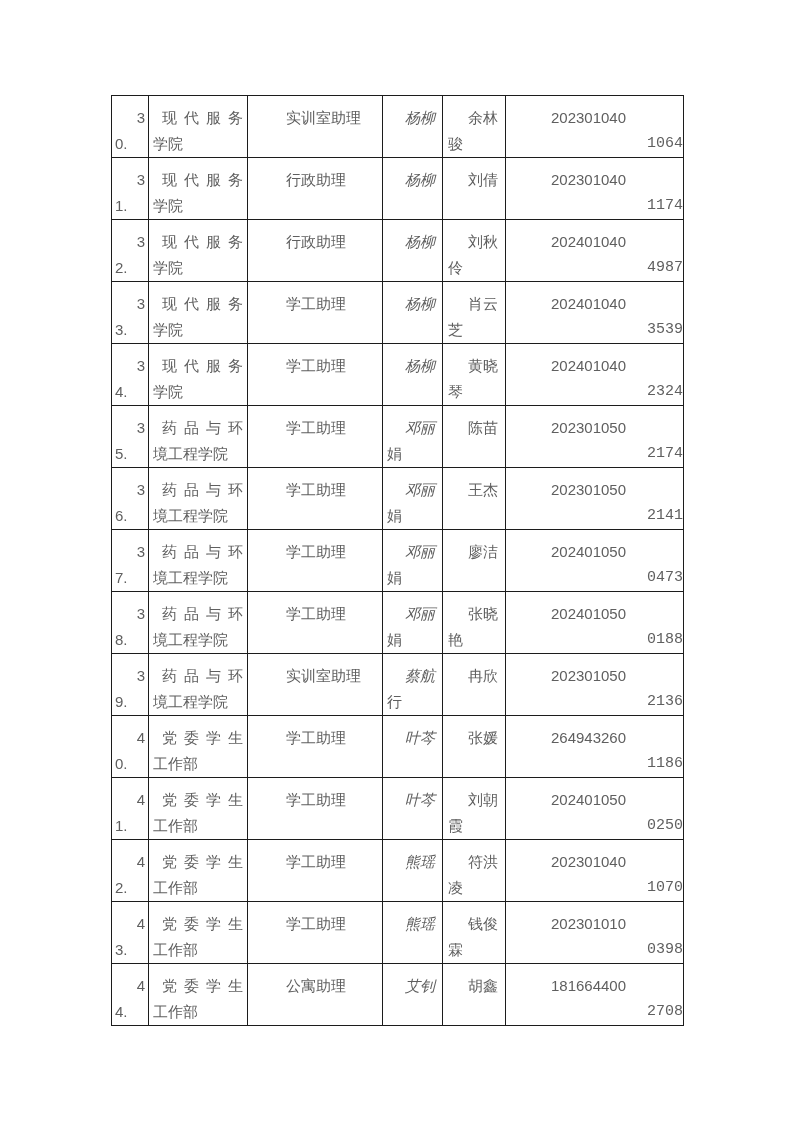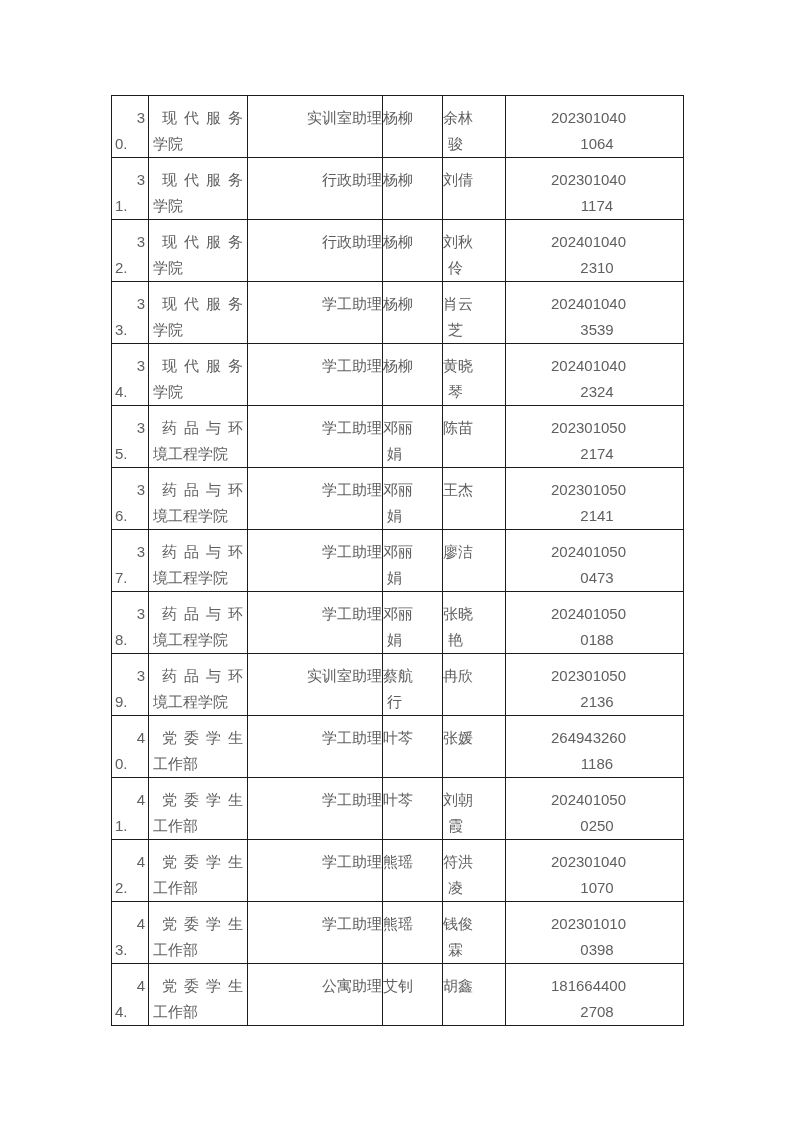--- a/index.html
+++ b/index.html
@@ -43,29 +43,29 @@
   td.no .l2 { text-align: left;  padding-left: 3px; }
   
   td.college .l1 {
     display: flex;
     justify-content: space-between;
     margin-left: 13px;
     margin-right: 4px;
   }
   td.college .l2 { padding-left: 4px; font-family: Liberation Serif, serif; }
   
-  td.position .l1 { padding-left: 38px; text-align: right; }
+  td.position .l1 { padding-left: 38px; }
   
-  td.staff .l1   { text-align: left; padding-right: 7px; }
+  td.staff .l1   { text-align: right; padding-right: 7px; font-style: italic; }
   td.staff .l2   { text-align: left;  padding-left: 4px; }
-  td.student .l1 { text-align: left; padding-right: 7px; }
+  td.student .l1 { text-align: right; padding-right: 7px; }
   td.student .l2 { text-align: left;  padding-left: 5px; }
   
   td.sid .l1 { text-align: center; padding-right: 12px; }
-  td.sid .l2 { text-align: center;  padding-left: 5px; }
+  td.sid .l2 { text-align: right;  padding-left: 5px; font-family: Liberation Mono, monospace; }
 </style>
 </head>
 <body>
 
 <div class="page">
   <table class="doc-table">
     <colgroup>
       <col style="width:37px">
       <col style="width:99px">
       <col style="width:135px">
@@ -157,21 +157,21 @@
     <td class="staff">
       <div class="line l1">杨柳</div>
       <div class="line l2"></div>
     </td>
     <td class="student">
       <div class="line l1">刘秋</div>
       <div class="line l2">伶</div>
     </td>
     <td class="sid">
       <div class="line l1">202401040</div>
-      <div class="line l2">2310</div>
+      <div class="line l2">4987</div>
     </td>
   </tr>
         <tr>
     <td class="no">
       <div class="line l1">3</div>
       <div class="line l2">3.</div>
     </td>
     <td class="college">
       <div class="line l1">
               <span>现</span>

